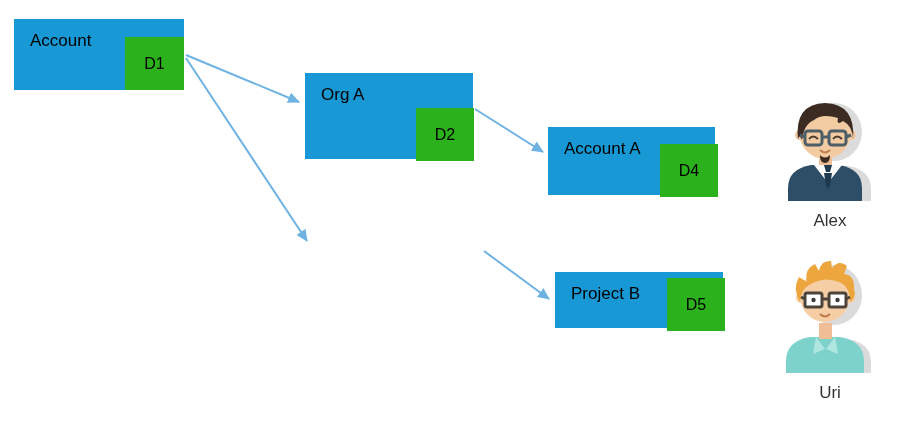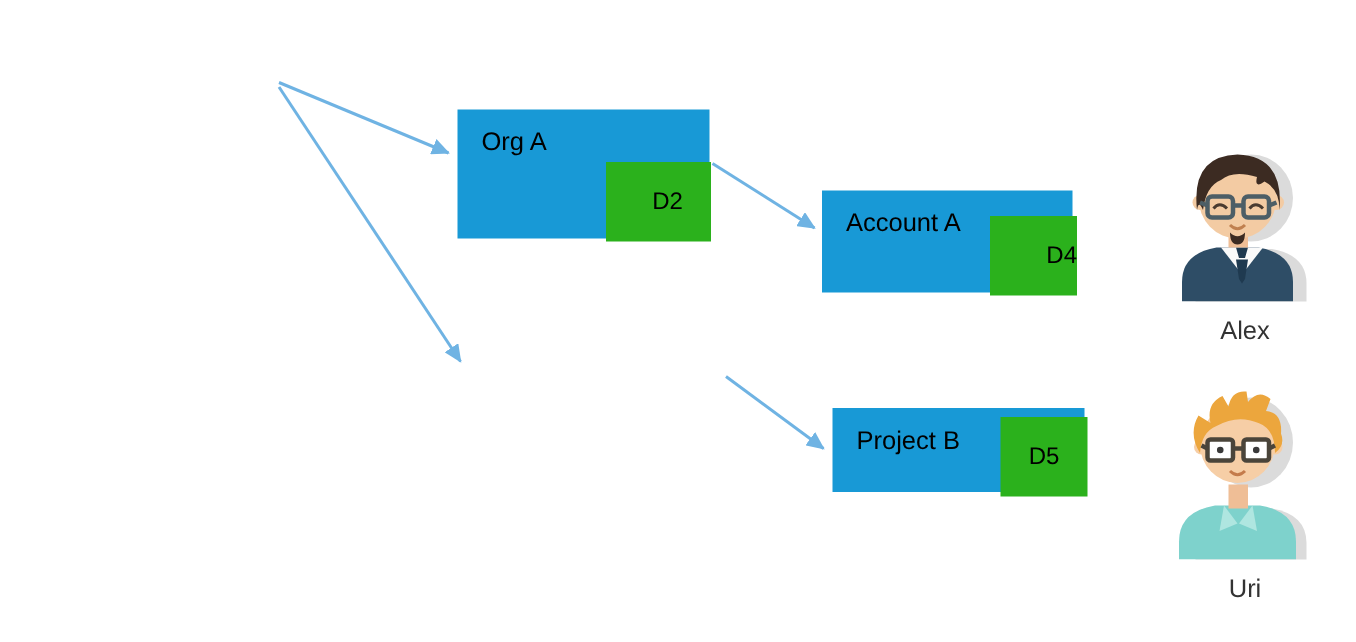--- a/index.html
+++ b/index.html
@@ -71,31 +71,37 @@
       <marker id="arrowhead" markerUnits="userSpaceOnUse" markerWidth="13" markerHeight="11" refX="11" refY="5.5" orient="auto">
         <path class="edge-head" d="M0,0 L12,5.5 L0,11 Z"></path>
       </marker>
     </defs>
     <line class="edge" x1="186" y1="55" x2="299" y2="102" marker-end="url(#arrowhead)"></line>
     <line class="edge" x1="186" y1="58" x2="307" y2="241" marker-end="url(#arrowhead)"></line>
     <line class="edge" x1="475" y1="109" x2="543" y2="152" marker-end="url(#arrowhead)"></line>
     <line class="edge" x1="484" y1="251" x2="549" y2="299" marker-end="url(#arrowhead)"></line>
   </svg>
 
+  <div class="node" style="left:14px; top:19px; width:170px; height:71px;">
+    <span class="node-label">Account</span>
+    <div class="badge" style="right:0; bottom:0; width:59px;">
+      <span>D1</span>
+    </div>
+  </div>
 
   <div class="node" style="left:305px; top:73px; width:168px; height:86px;">
     <span class="node-label">Org A</span>
-    <div class="badge" style="right:-1px; bottom:-2px;padding-left:12px;">
+    <div class="badge" style="right:-1px; bottom:-2px;">
       <span>D2</span>
     </div>
   </div>
 
   <div class="node" style="left:548px; top:127px; width:167px; height:68px;">
     <span class="node-label">Account A</span>
-    <div class="badge" style="right:-3px; bottom:-2px;justify-content:flex-end;">
+    <div class="badge" style="right:-3px; bottom:-2px;">
       <span>D4</span>
     </div>
   </div>
 
 
   <div class="node" style="left:555px; top:272px; width:168px; height:56px;">
     <span class="node-label">Project B</span>
     <div class="badge" style="right:-2px; bottom:-3px;">
       <span>D5</span>
     </div>

